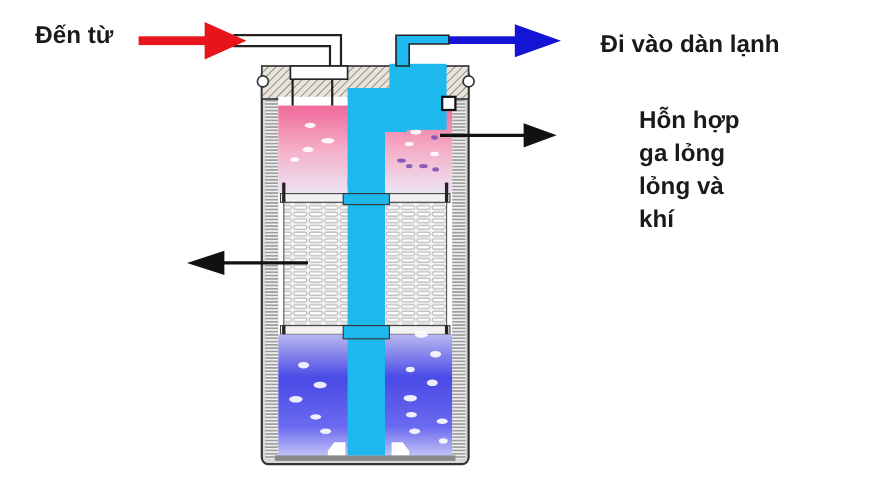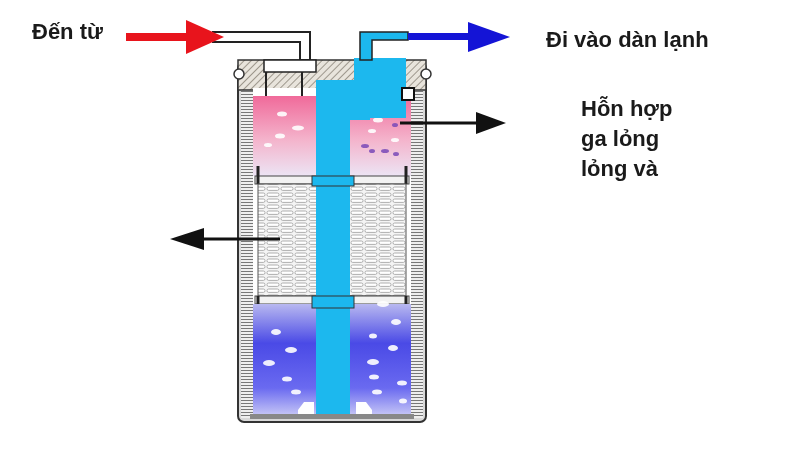--- a/index.html
+++ b/index.html
@@ -149,18 +149,19 @@
   <div class="label" style="left:8px; top:18px;margin-left:24px;">
     <div>Đến từ</div>
   </div>
 
   <div class="label" style="left:528px; top:26px;margin-left:18px;">Đi vào dàn lạnh</div>
 
   <div class="label" style="left:541px; top:94px; line-height:30px;margin-left:40px;">
     <div>Hỗn hợp</div>
     <div>ga lỏng</div>
     <div>lỏng và</div>
+    <div>khí</div>
   </div>
 
   <div class="label" style="left:63px; top:196px; line-height:30px;">
   </div>
 
 </div>
 
 </body></html>

